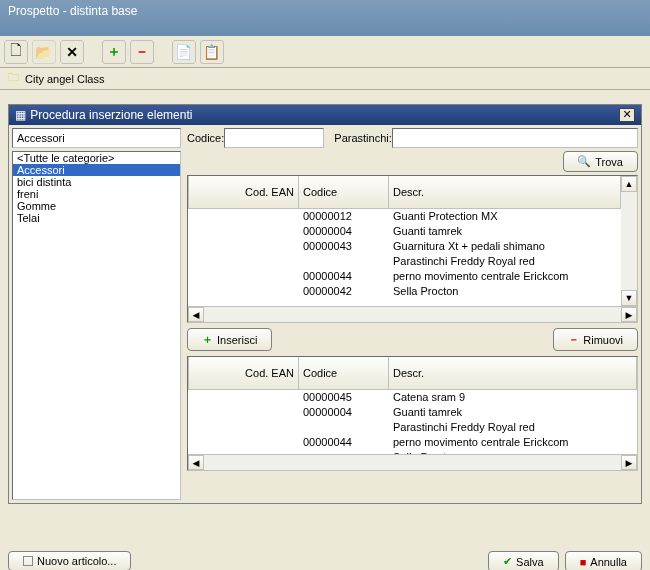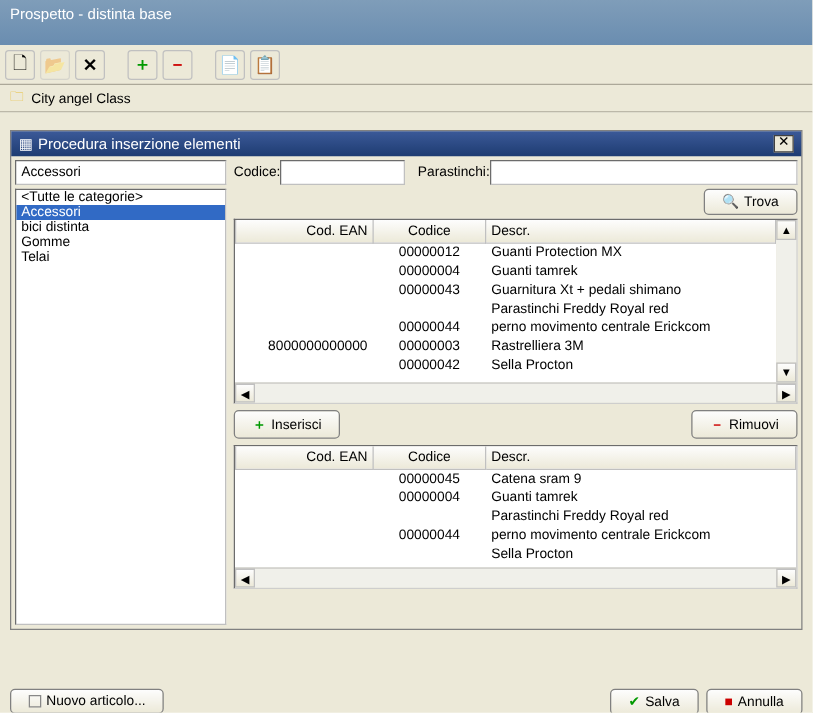--- a/index.html
+++ b/index.html
@@ -176,31 +176,31 @@
     width: 100%;
     font-size: 11px;
   }
   th {
     background: linear-gradient(#fdfdfd, #ece9d8);
     border: 1px solid #c0c0c0;
     border-top: none;
     text-align: left;
     padding: 2px 4px;
     font-weight: normal;
-    height: 18px;
+    height: 32px;
   }
   td {
     padding: 0px 4px;
     height: 15px;
     border-right: 1px solid transparent;
     white-space: nowrap;
     overflow: hidden;
   }
   .col-ean { width: 110px; text-align: right; }
-  .col-codice { width: 90px; text-align: center; margin-left: 24px; }
+  .col-codice { width: 90px; text-align: left; margin-left: 24px; }
   .hscroll {
     height: 16px;
     background: #ece9d8;
     border-top: 1px solid #c0c0c0;
     position: relative;
     display: flex;
   }
   .hscroll-arrow {
     width: 16px;
     background: linear-gradient(#fdfdfd, #ece9d8);
@@ -301,20 +301,21 @@
       </span>
       <span class="dialog-close">✕</span>
     </div>
     <div class="dialog-body">
       <div class="left-pane">
         <input class="search-input" value="Accessori" style="">
         <div class="category-list" id="cat-list">
               <div class="cat-item">&lt;Tutte le categorie&gt;</div>
               <div class="cat-item selected">Accessori</div>
               <div class="cat-item">bici distinta</div>
+              <div class="cat-item">freni</div>
               <div class="cat-item">Gomme</div>
               <div class="cat-item">Telai</div>
             </div>
       </div>
       <div class="right-pane">
         <div class="filter-row">
           <span>Codice:</span>
           <input class="filter-input" style="width: 100px;" value="">
           <span style="width:10px"></span>
           <span>Parastinchi:</span>
@@ -358,25 +359,20 @@
                         <td class="col-ean"></td>
                         <td class="col-codice"></td>
                         <td>Parastinchi Freddy Royal red</td>
                       </tr>
                       <tr>
                         <td class="col-ean"></td>
                         <td class="col-codice">00000044</td>
                         <td>perno movimento centrale Erickcom</td>
                       </tr>
                       <tr>
-                        <td class="col-ean">8000000000000</td>
-                        <td class="col-codice">00000003</td>
-                        <td>Rastrelliera 3M</td>
-                      </tr>
-                      <tr>
                         <td class="col-ean"></td>
                         <td class="col-codice">00000042</td>
                         <td>Sella Procton</td>
                       </tr>
                     </tbody>
               </table>
             </div>
             <div class="vscroll">
               <div class="vscroll-arrow">▲</div>
               <div class="vscroll-track"></div>

